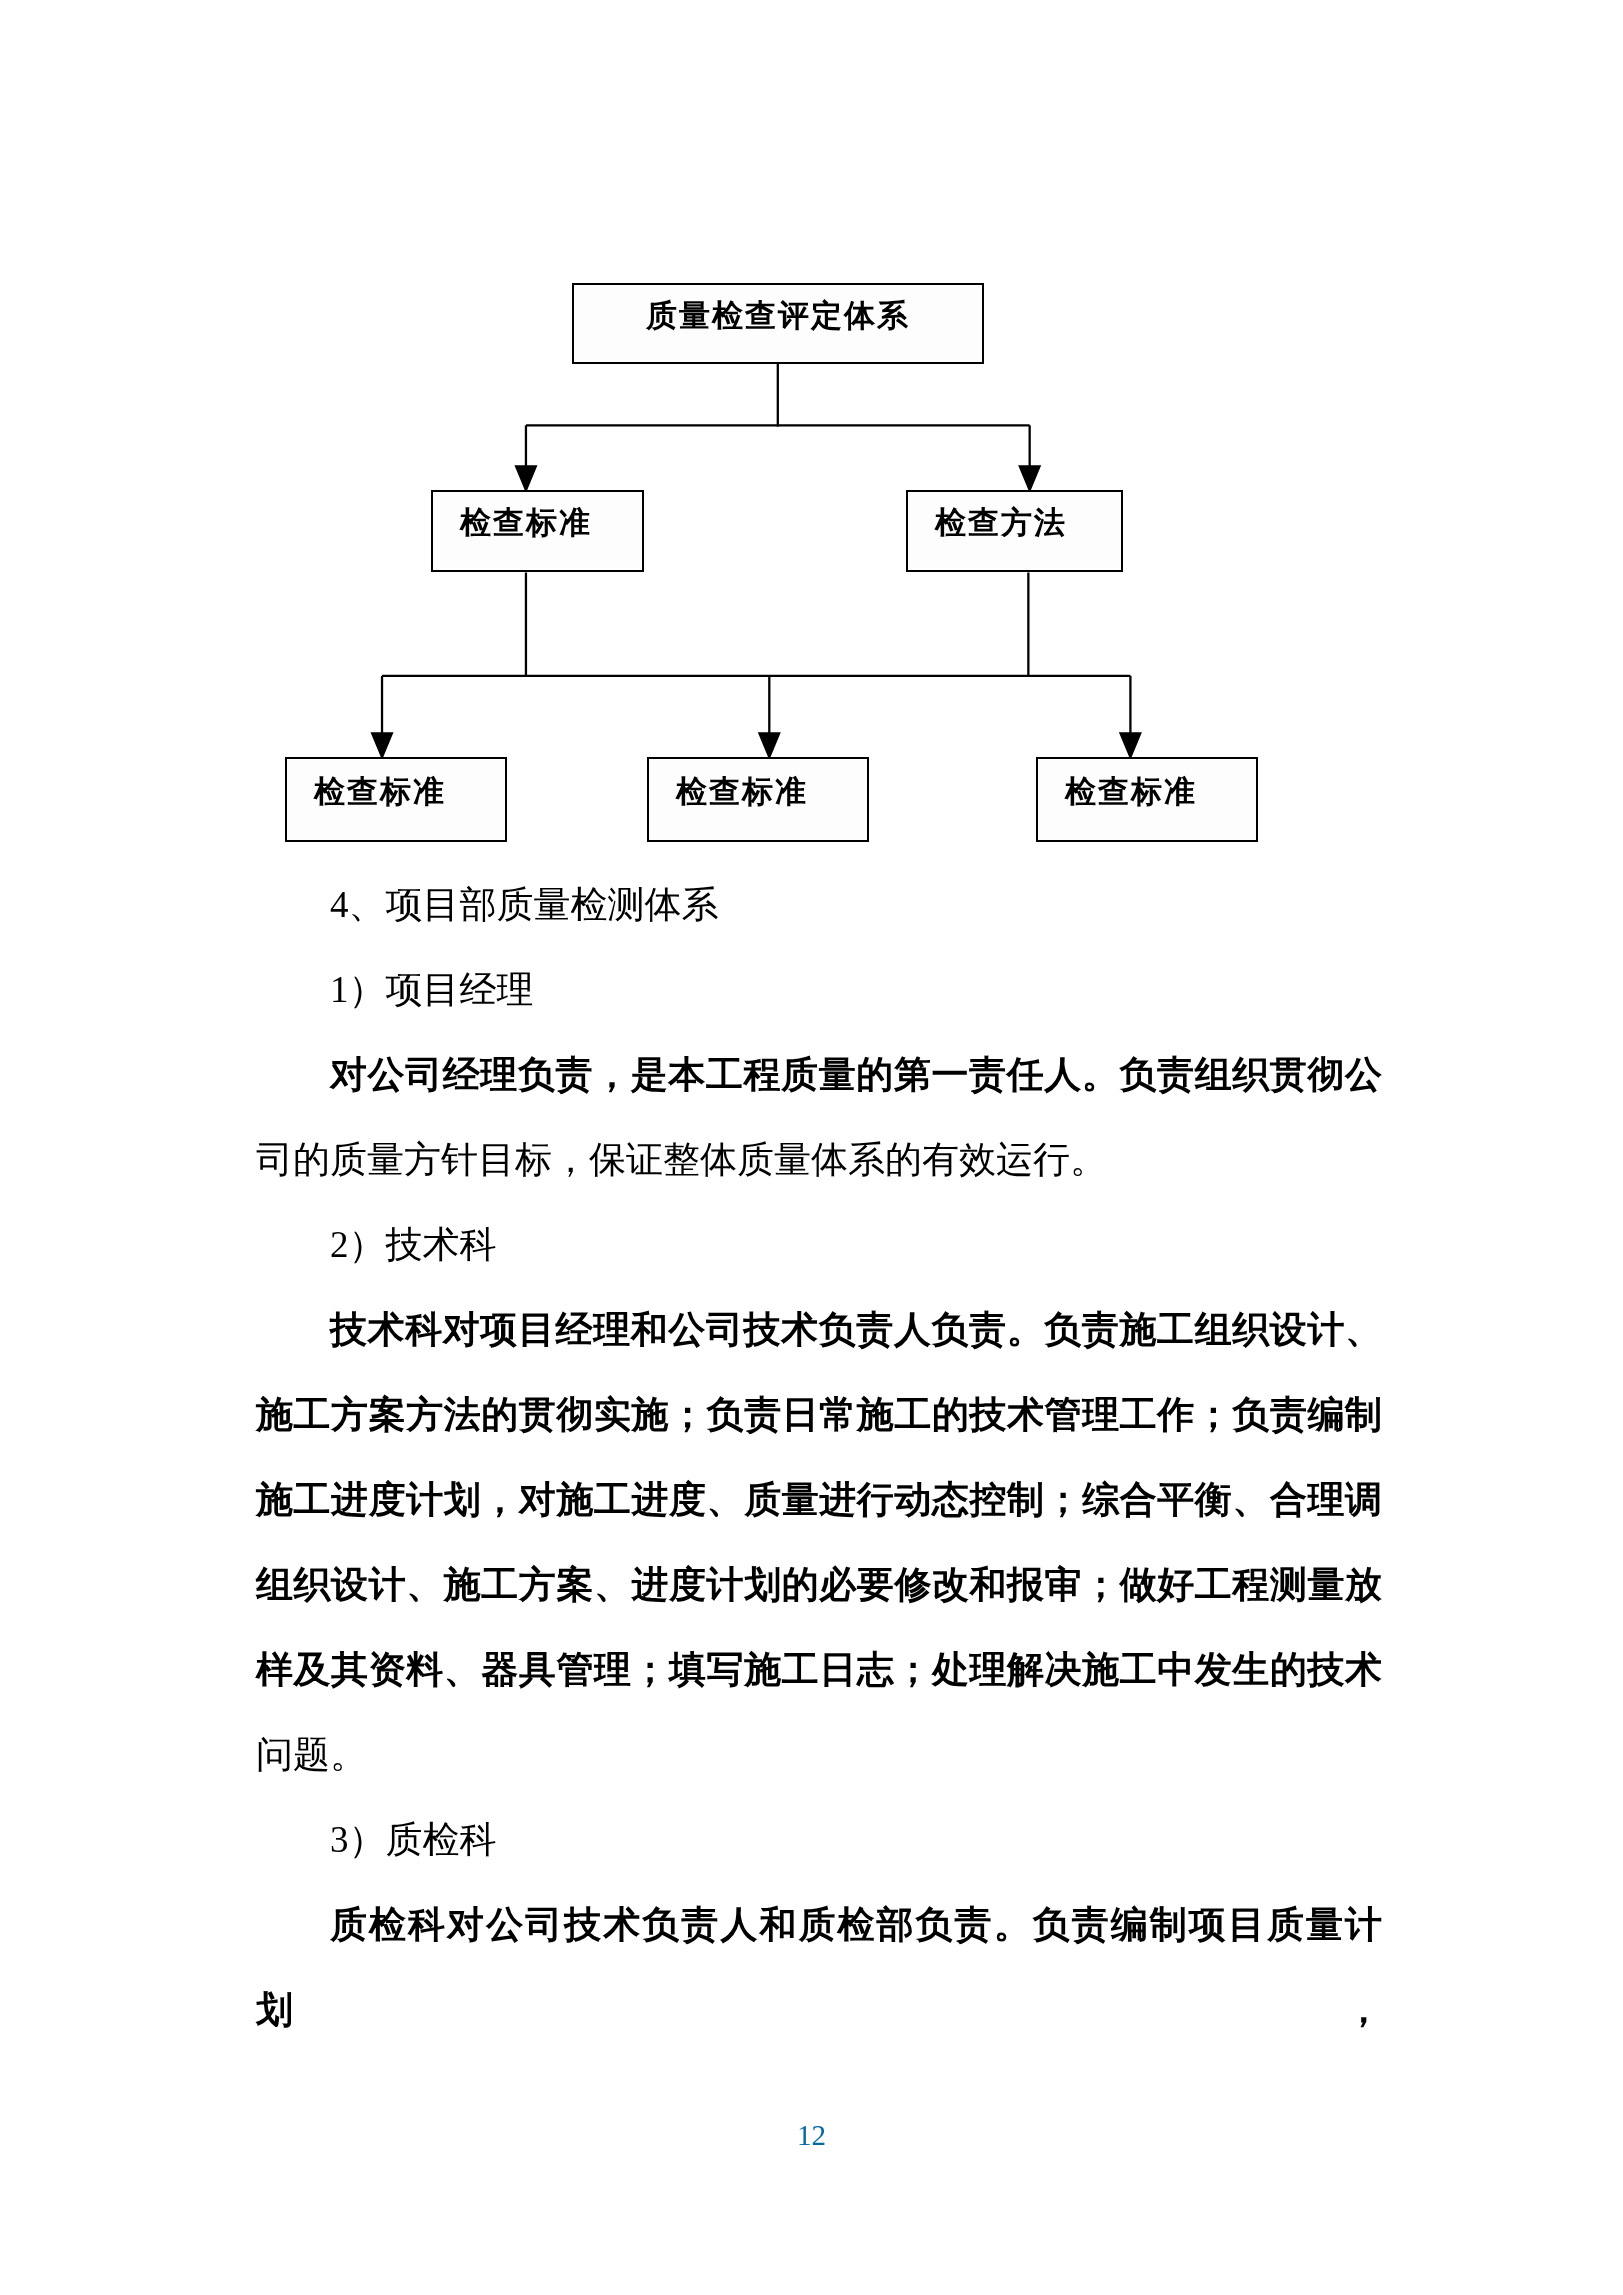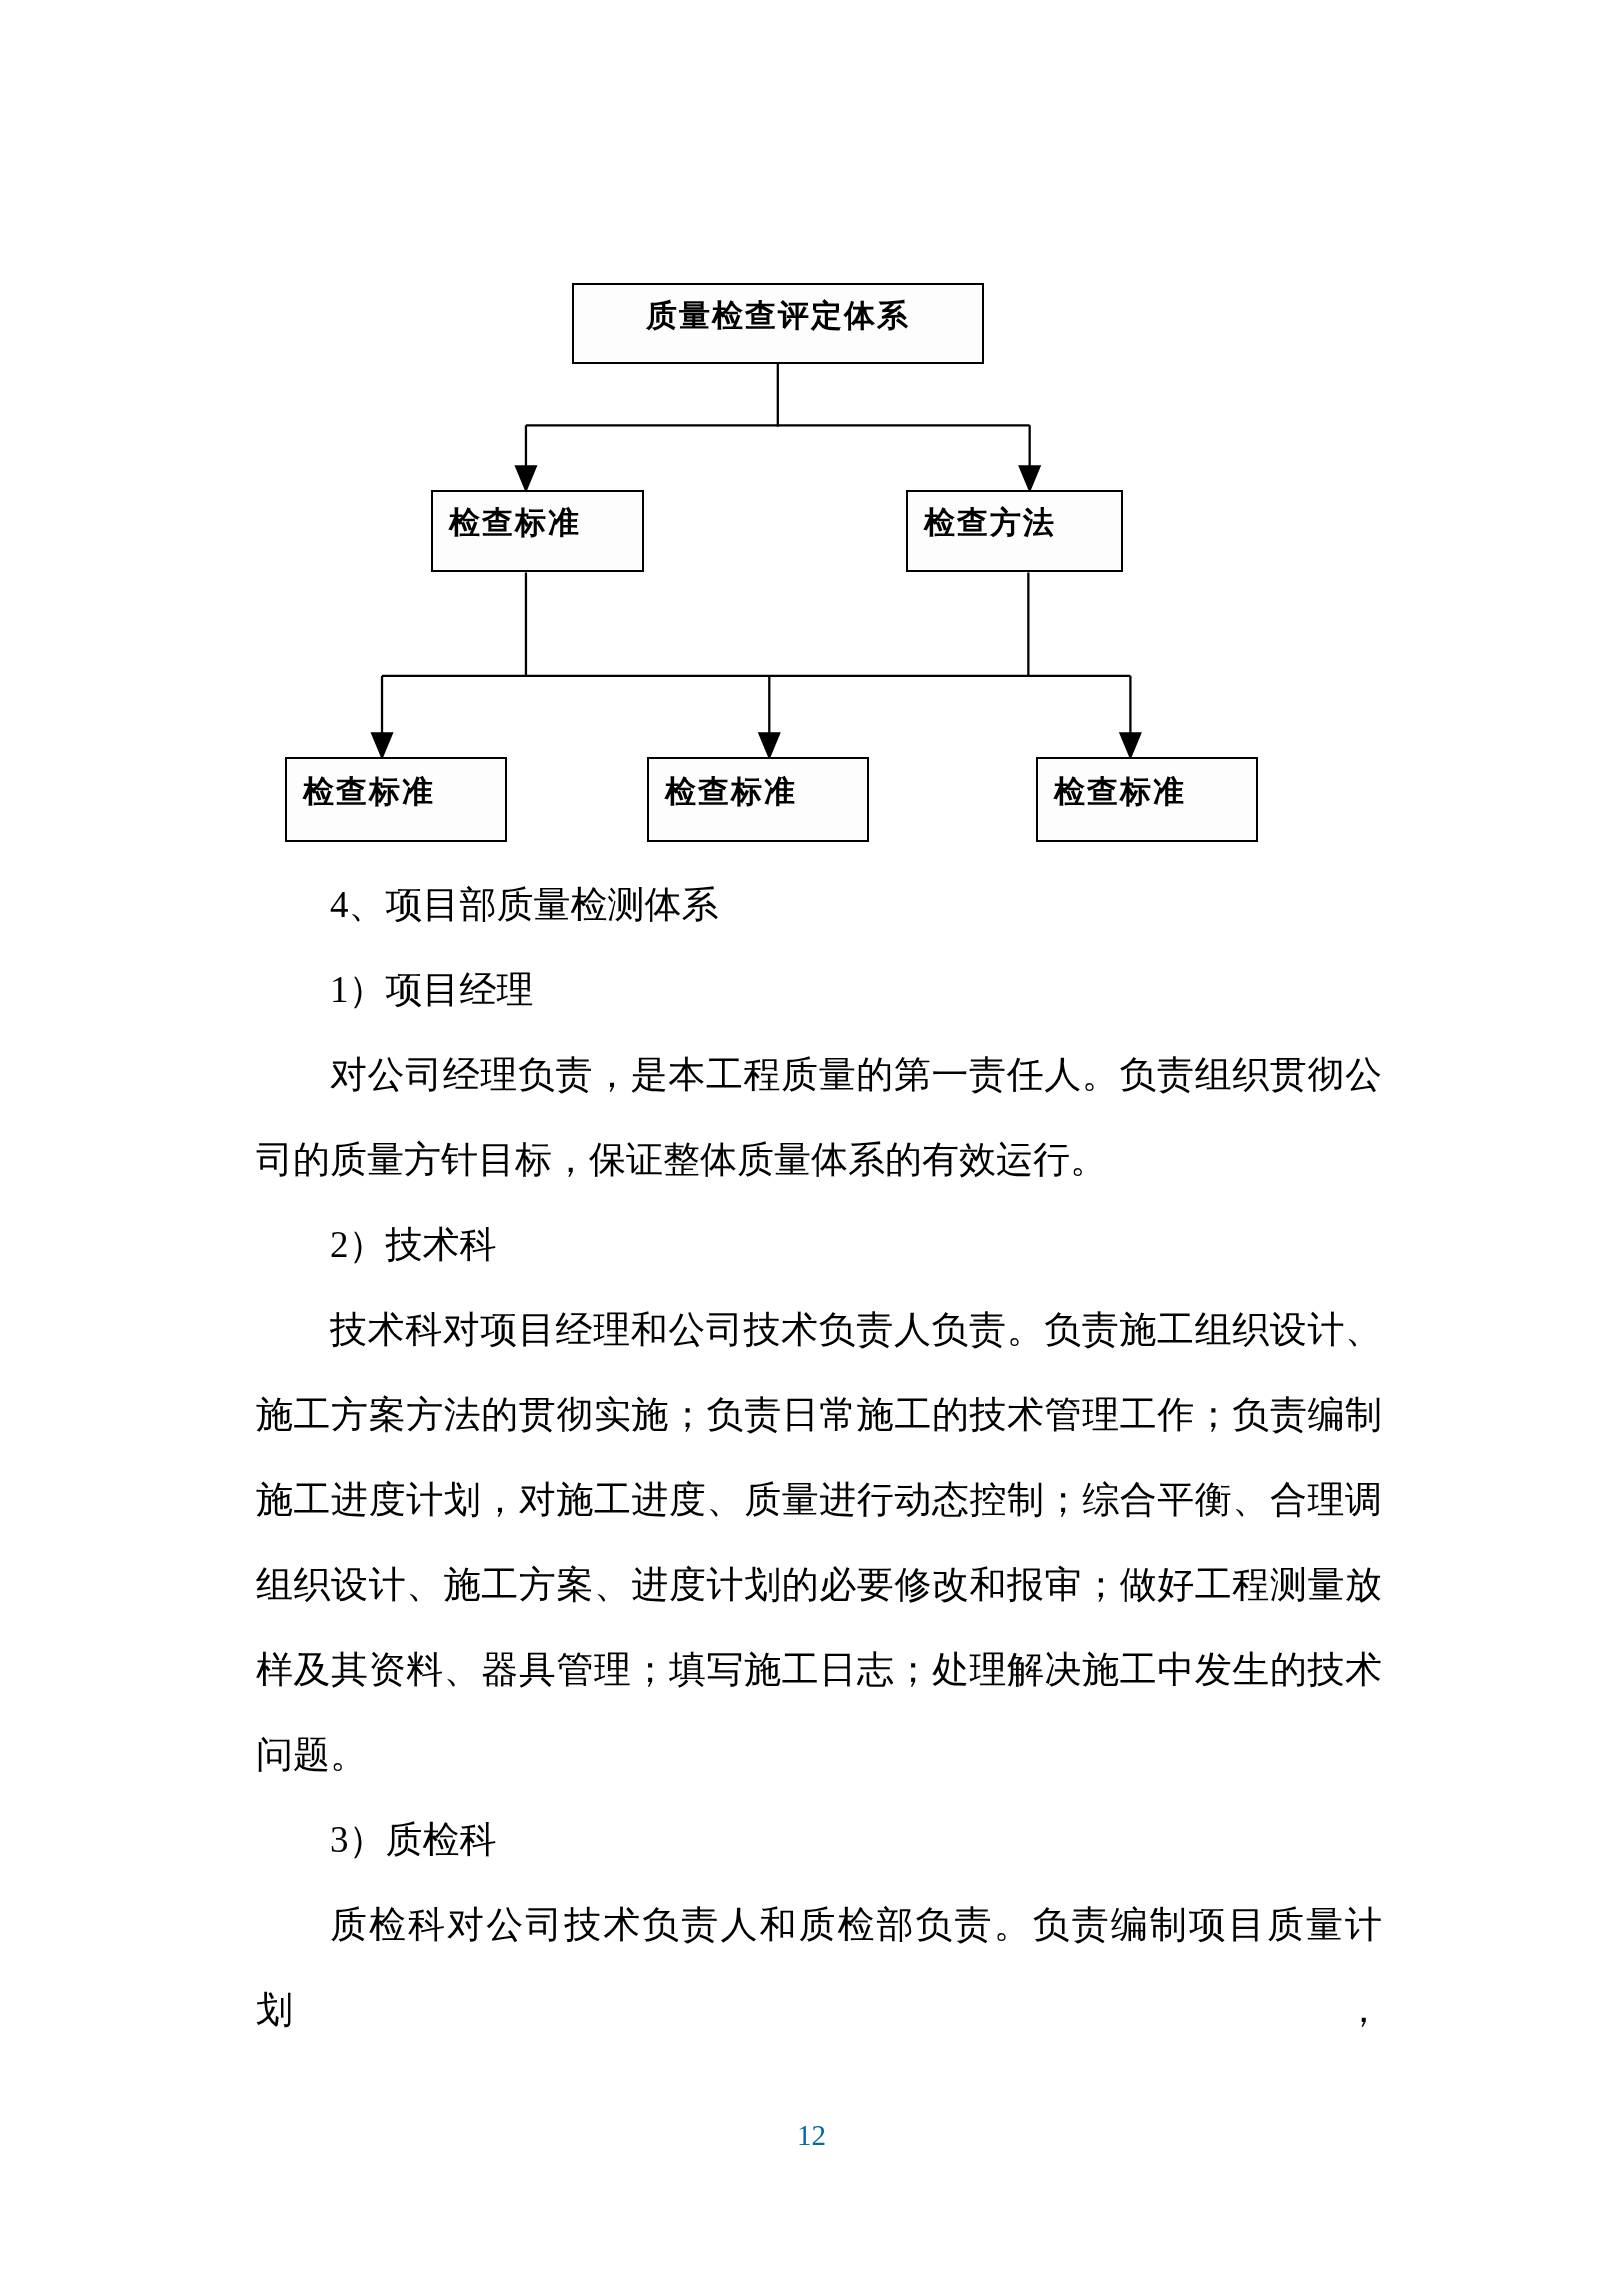--- a/index.html
+++ b/index.html
@@ -23,21 +23,21 @@
     display: flex;
     align-items: center;
     font-family: "Liberation Sans", "DejaVu Sans", sans-serif;
     font-size: 31px;
     font-weight: 600;
     color: #000;
     white-space: nowrap;
   }
   .node .lbl { position: relative; top: -7.9px; letter-spacing: 2px; }
   .node.center { justify-content: center; }
-  .node.padded { padding-left: 16px; }
+  .node.padded { padding-left: 27px; }
   .n-root { left: 555px; top: 283px;  width: 412px; height: 81px; }
   .n-l2a  { left: 414px; top: 490px;  width: 213px; height: 82px; }
   .n-l2b  { left: 889px; top: 490px; width: 217px; height: 82px; }
   .n-l3a  { left: 268px; top: 757px; width: 222px; height: 85px; }
   .n-l3b  { left: 630px; top: 757px; width: 222px; height: 85px; }
   .n-l3c  { left: 1019px; top: 757px; width: 222px; height: 85px; }
   
   .body-text {
     position: absolute;
     left: 247px;
@@ -53,20 +53,21 @@
     white-space: nowrap;
     text-align: left;
     margin-left: 9px;
   }
   .tline.first { text-indent: 2em; }
   .tline.fill {
     white-space: normal;
     text-align: justify;
     text-align-last: justify;
     text-justify: inter-character;
+    font-weight: bold;
   }
   .page-number {
     position: absolute;
     left: 0;
     top: 2119px;
     width: 1623px;
     text-align: center;
     font-family: "Liberation Serif", "DejaVu Serif", serif;
     font-size: 29px;
     color: #0369a1;

